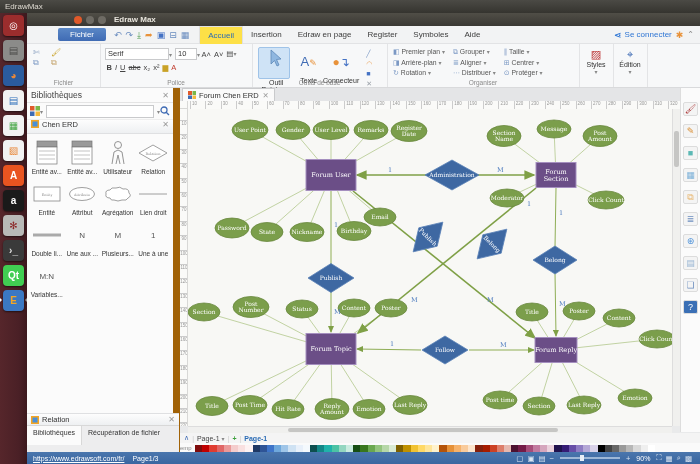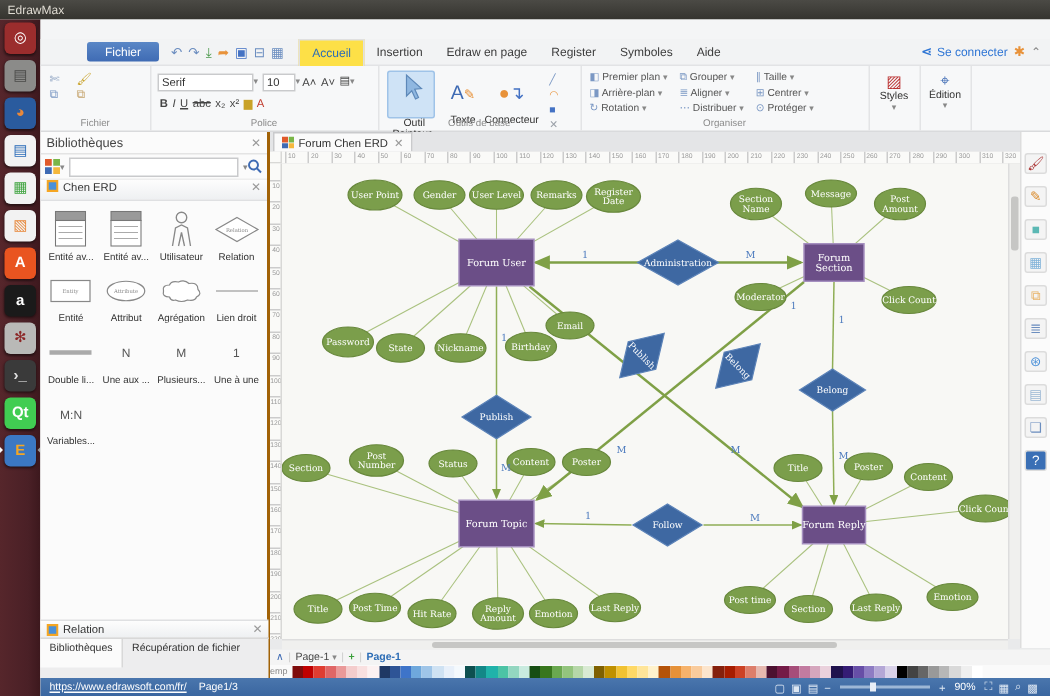--- a/index.html
+++ b/index.html
@@ -41,21 +41,21 @@
   .mini{font-size:8px;color:#5f7fb5;line-height:10px;}
   .fmtbtn{font-size:7.5px;color:#444;margin:0 1.5px;line-height:11px;}
   .selbox{background:#fff;border:1px solid #c9cacc;font-size:7.5px;color:#333;padding:0 2px;height:10px;line-height:10px;}
   .arrow{color:#888;font-size:6px;}
   #pointer-btn{background:#cfe3f6;border:1px solid #9fc3e8;border-radius:2px;width:30px;height:30px;text-align:center;}
   .toolbtn{text-align:center;font-size:7px;color:#333;}
   .orgcol{font-size:6.8px;color:#555;line-height:10.5px;white-space:nowrap;}
   .orgic{color:#7b98c4;font-size:7px;}
   .bigbtn{text-align:center;font-size:7px;color:#333;}
   
-  #libpanel{left:0;top:75px;width:153px;height:364px;background:#fbfbfb;border-right:2px solid #a16207;box-sizing:border-box;}
+  #libpanel{left:0;top:75px;width:153px;height:364px;background:#fbfbfb;border-right:7px solid #a16207;box-sizing:border-box;}
   #lib-header{height:14px;border-bottom:1px solid #e4e4e4;display:flex;align-items:center;font-size:8.5px;color:#444;padding:0 4px;}
   #lib-search{height:16px;display:flex;align-items:center;padding:0 3px;border-bottom:1px solid #eee;}
   #lib-search input{flex:1;height:11px;border:1px solid #c9cacc;font-size:7px;margin:0 3px;padding:0 2px;}
   #section-bar{height:13px;background:linear-gradient(#fdfdfd,#eef0f2);border-bottom:1px solid #dfe0e2;display:flex;align-items:flex-start;font-size:7.5px;color:#333;padding:0 4px;}
   .xbtn{margin-left:auto;color:#999;font-size:8px;}
   #lib-grid{display:grid;grid-template-columns:repeat(4,1fr);padding:2px 2px;}
   .lib-item{text-align:center;padding:2px 0;}
   .lib-prev{height:30px;display:flex;align-items:center;justify-content:center;}
   .lib-lbl{font-size:6.5px;color:#333;white-space:nowrap;overflow:hidden;}
   #relation-bar{position:absolute;bottom:26px;left:0;width:152px;height:13px;background:linear-gradient(#fdfdfd,#eef0f2);border-top:1px solid #dfe0e2;border-bottom:1px solid #dfe0e2;display:flex;align-items:center;font-size:7.5px;color:#333;padding:0 4px;box-sizing:border-box;}
@@ -114,20 +114,27 @@
     <div class="dock-item" style="background: rgb(233, 84, 32); color: rgb(255, 255, 255);">A</div>
     <div class="dock-item" style="background: rgb(26, 26, 26); color: rgb(255, 255, 255);">a</div>
     <div class="dock-item" style="background: rgb(185, 185, 183); color: rgb(140, 38, 38);">✻</div>
     <div class="dock-item" style="background: rgb(58, 58, 58); color: rgb(224, 224, 224);">›_</div>
     <div class="dock-item" style="background: rgb(65, 205, 82); color: rgb(255, 255, 255);">Qt</div>
     <div class="dock-item active" style="background: rgb(59, 120, 195); color: rgb(245, 166, 35);">E</div>
   </div>
 
 <div id="window" class="abs">
 
+  <div id="titlebar" class="abs">
+    <span style="width:47px"></span>
+    <span class="winbtn" style="background:#e0592a"></span>
+    <span class="winbtn" style="background:#6e6b64"></span>
+    <span class="winbtn" style="background:#6e6b64"></span>
+    <span id="wintitle">Edraw Max</span>
+  </div>
 
   <div id="menurow" class="abs">
     <span id="file-btn">Fichier</span>
     <span id="quick-icons">
         <span class="qicon" style="color: rgb(106, 140, 191);">↶</span>
         <span class="qicon" style="color: rgb(106, 140, 191);">↷</span>
         <span class="qicon" style="color: rgb(76, 154, 76);">⤓</span>
         <span class="qicon" style="color: rgb(232, 146, 58);">➦</span>
         <span class="qicon" style="color: rgb(68, 114, 196);">▣</span>
         <span class="qicon" style="color: rgb(106, 140, 191);">⊟</span>

